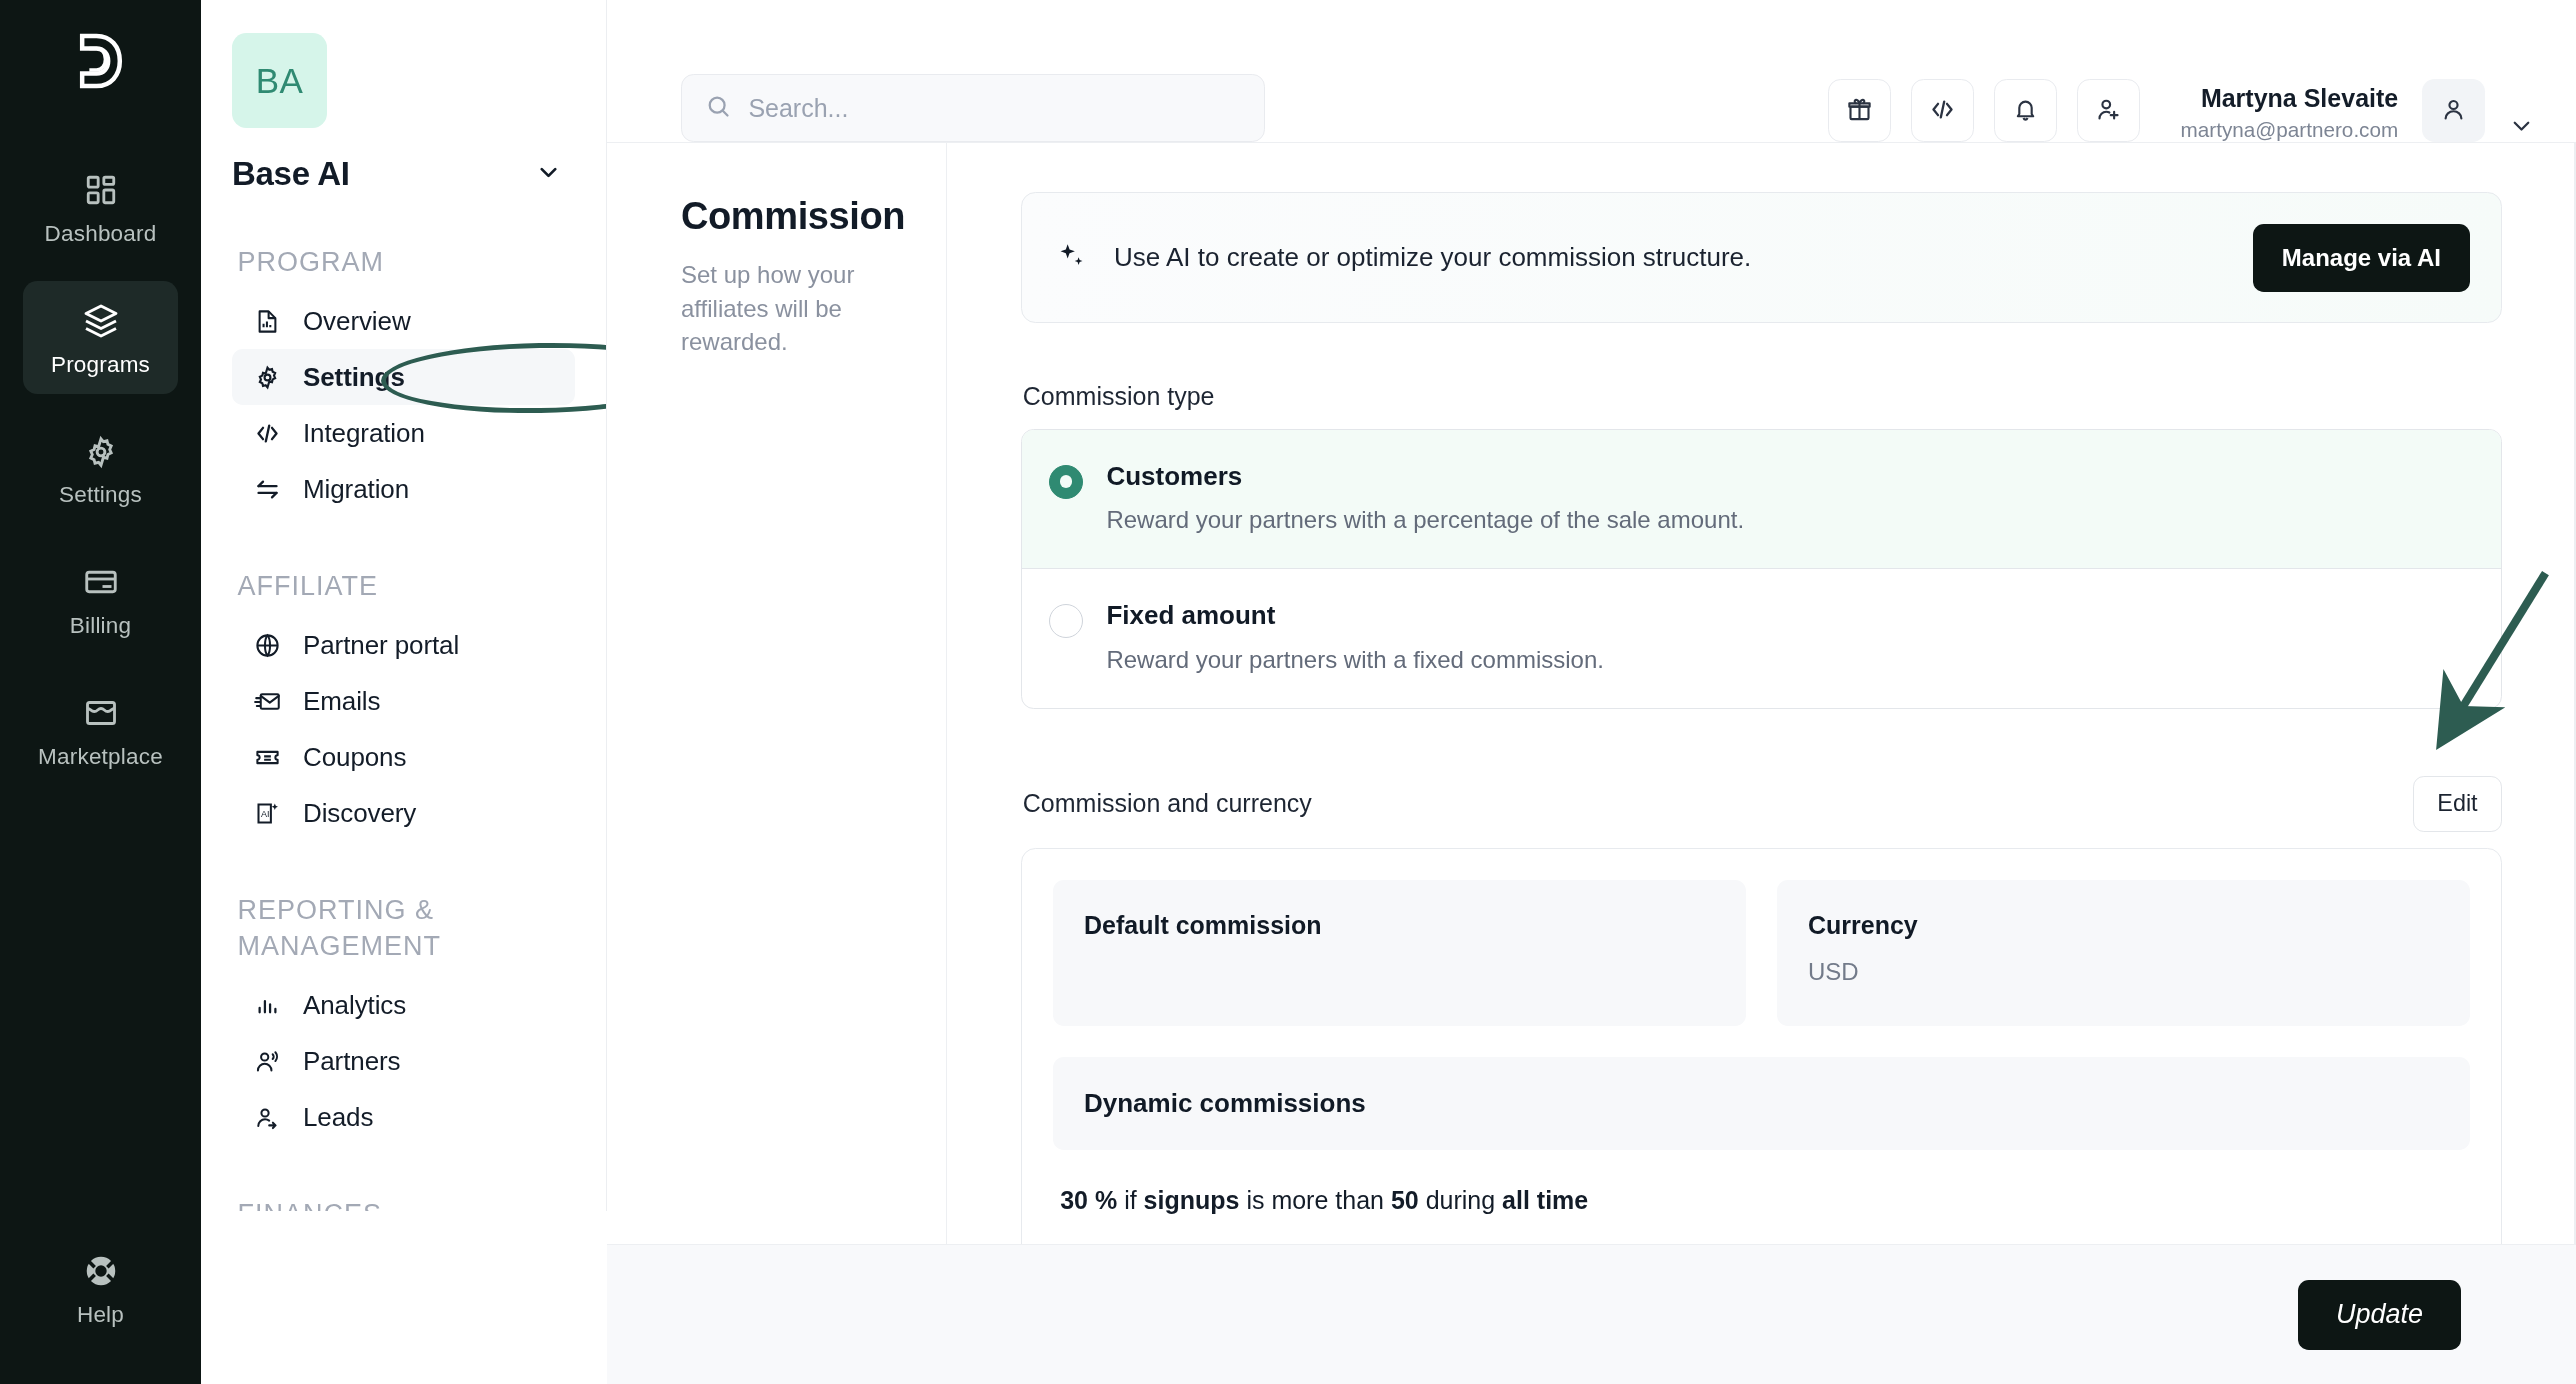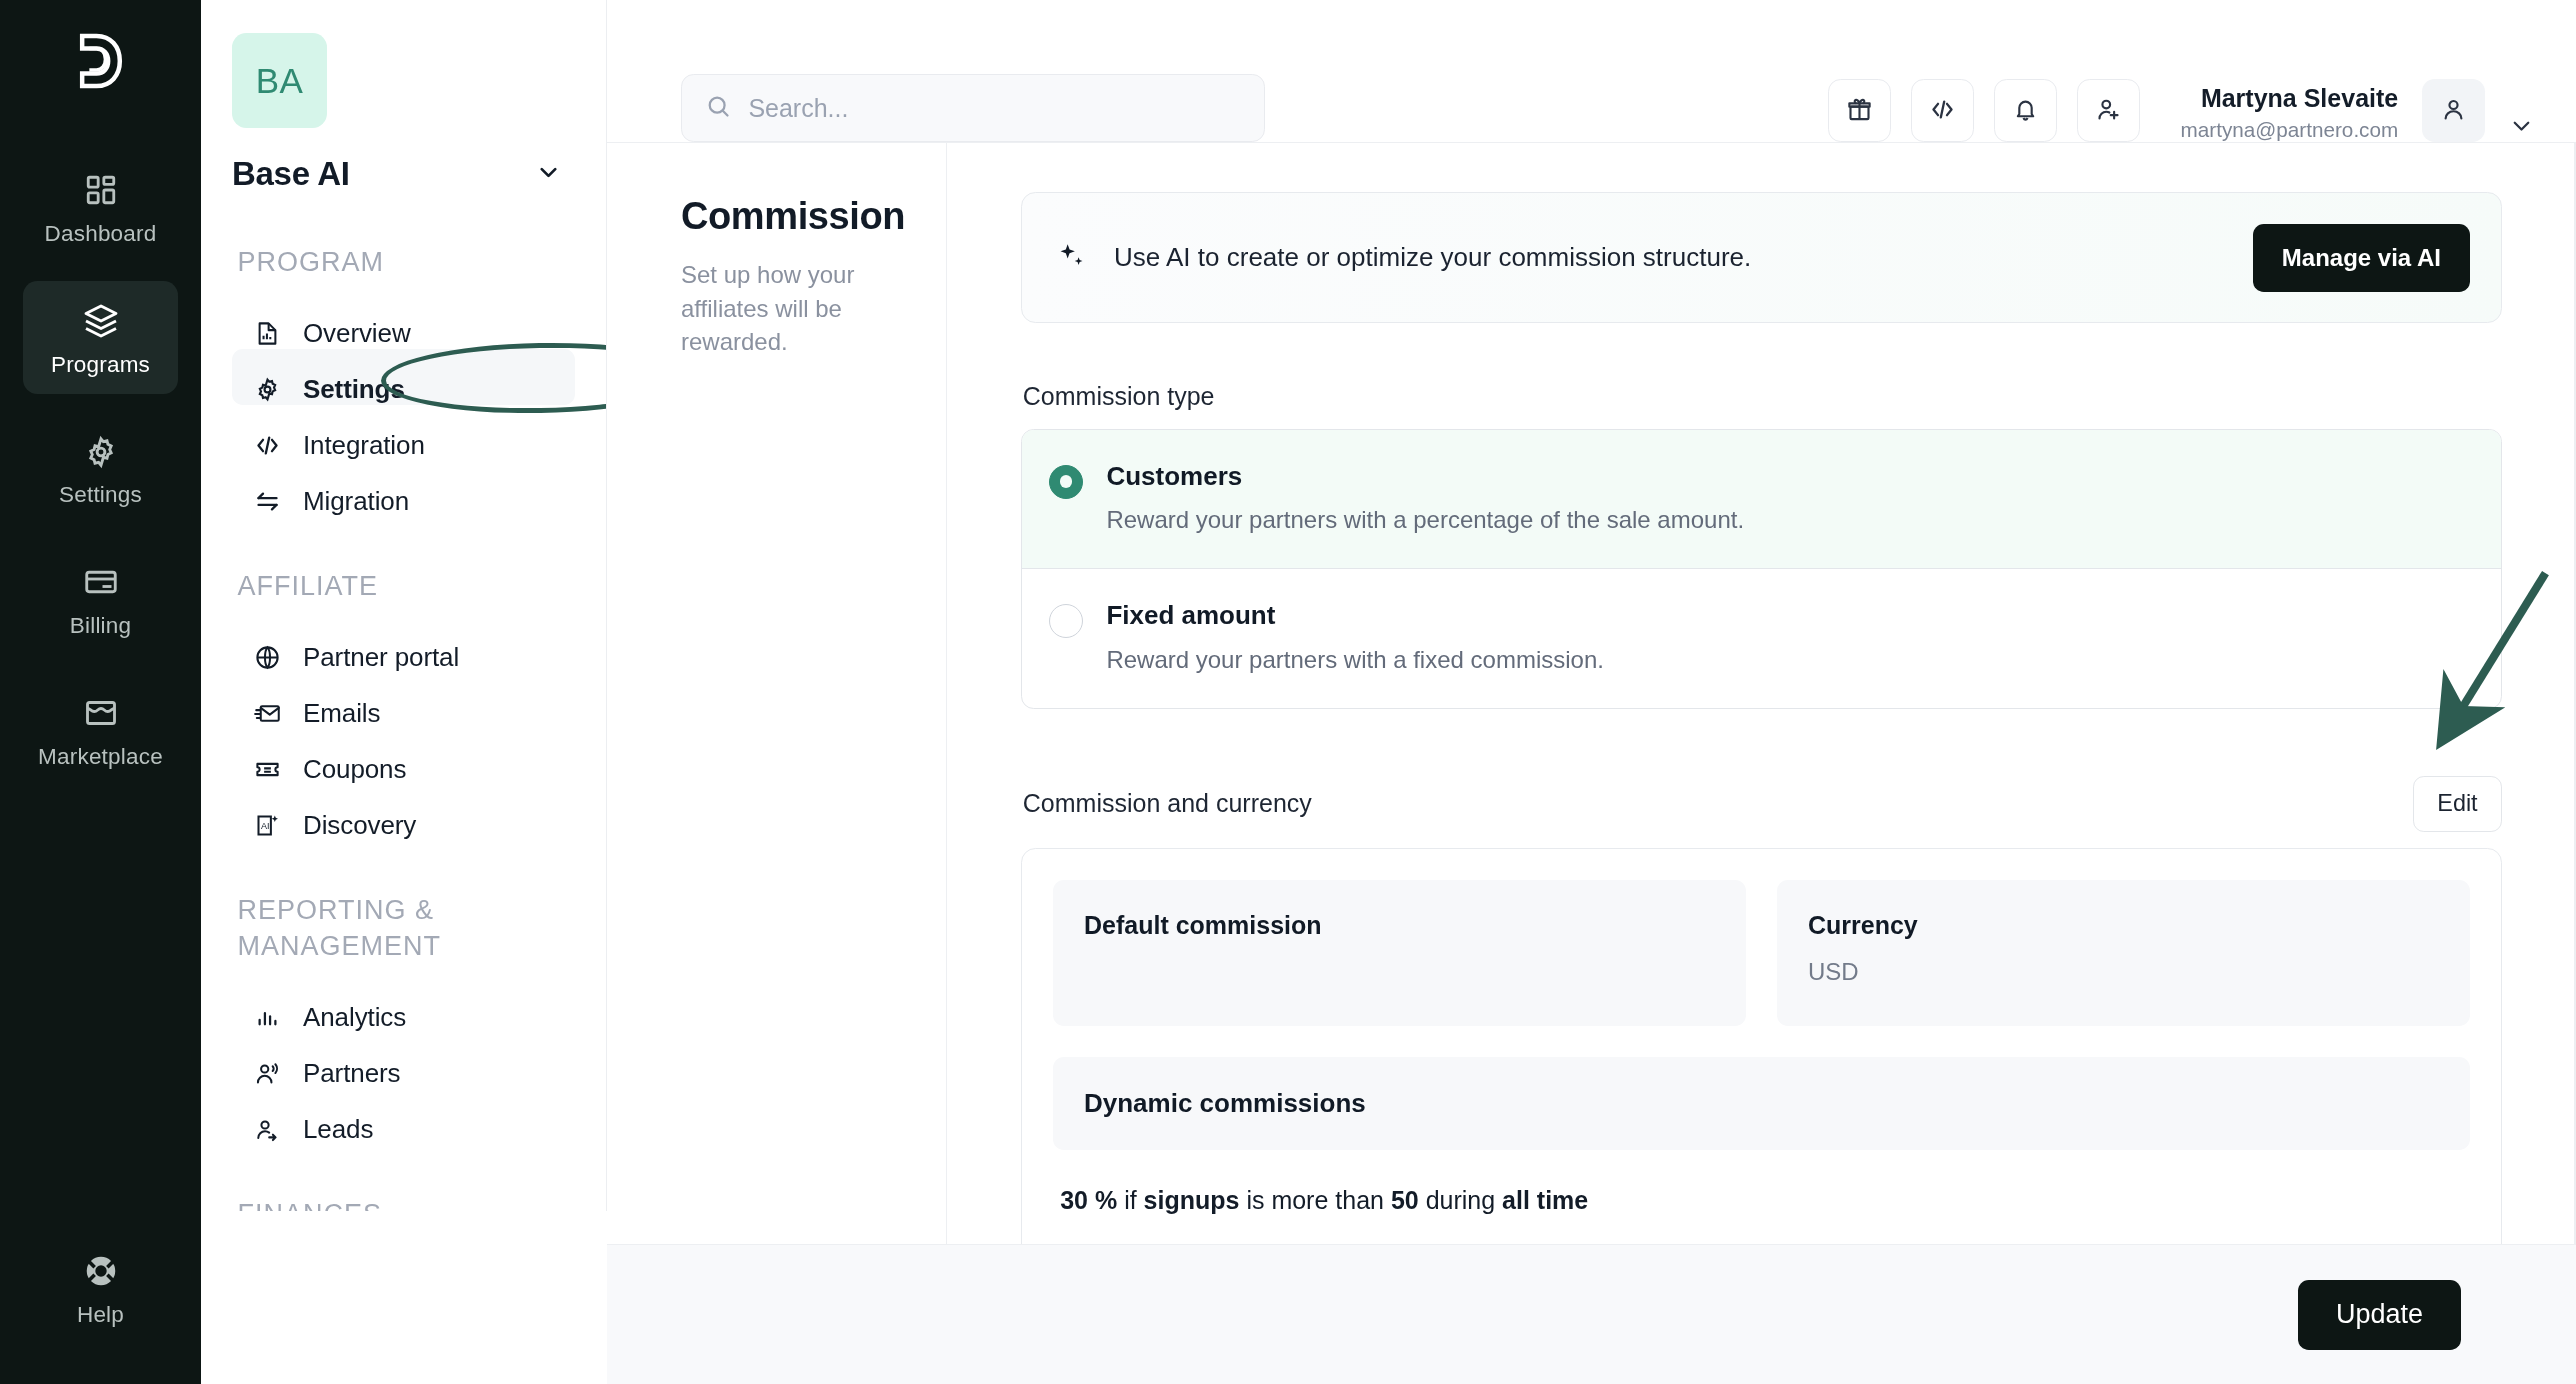--- a/index.html
+++ b/index.html
@@ -46,21 +46,21 @@
   .prog-title-row {
     display:flex; align-items:center; justify-content:space-between;
     margin-top: 27px; padding-right: 12.6px; cursor: pointer;
   }
   .prog-title { font-size: 33px; font-weight: 700; color: #121b27; letter-spacing: -0.3px; }
   .sec-label {
     font-size: 27px; color: #a3a9b5; letter-spacing: 1px;
     margin: 52px 0 12.6px 5.4px; line-height: 1.32;
   }
   .nav-item {
-    display:flex; align-items:flex-end; gap: 20px;
+    display:flex; align-items:center; gap: 20px;
     height: 56px; padding: 0 20px; border-radius: 10.8px;
     cursor: pointer; position: relative;
   }
   .nav-item.active { background: #f5f7f9; }
   .nav-item .nv-ico { width: 31px; height: 31px; flex:0 0 31px; display:flex; align-items:center; justify-content:center;}
   .nav-item .nv-lbl { font-size: 26px; color: #131c28; letter-spacing: -0.1px; }
   .nav-item.active .nv-lbl { font-weight: 700; }
 
   
   .annot-ellipse {
@@ -158,20 +158,21 @@
 
   .footerbar {
     height: 140px; flex: 0 0 140px; background: #f8f9fb;
     border-top: 1.8px solid #edeff2; display:flex; align-items:center;
     justify-content: flex-end; padding-right: 115px;
   }
   .btn-update {
     background:#0d1614; color:#fff; border:0; border-radius: 10.8px;
     font-size: 27px; font-weight: 400; height: 70px; padding: 0 38px; cursor:pointer;
     font-family:"Liberation Sans", sans-serif;
+    font-style:italic;
   }
   .right-edge { position:absolute; right:0; top:0; width:1.8px; height:100%; background:#edeff2;}
 
   
   .annot-arrow { position:absolute; left: 2418px; top: 553px; pointer-events:none; }
 </style>
 </head>
 <body>
 
 <div class="app">

